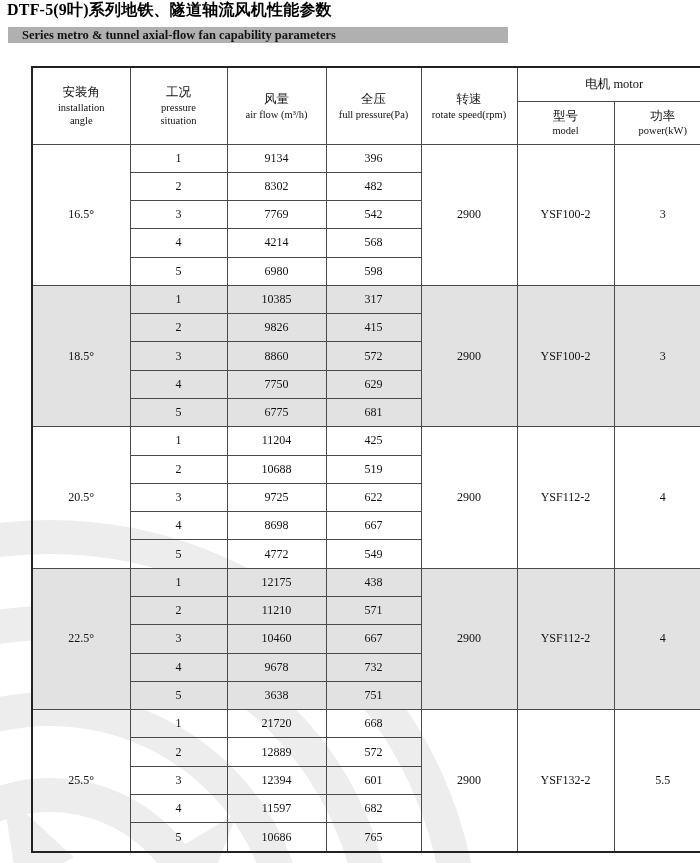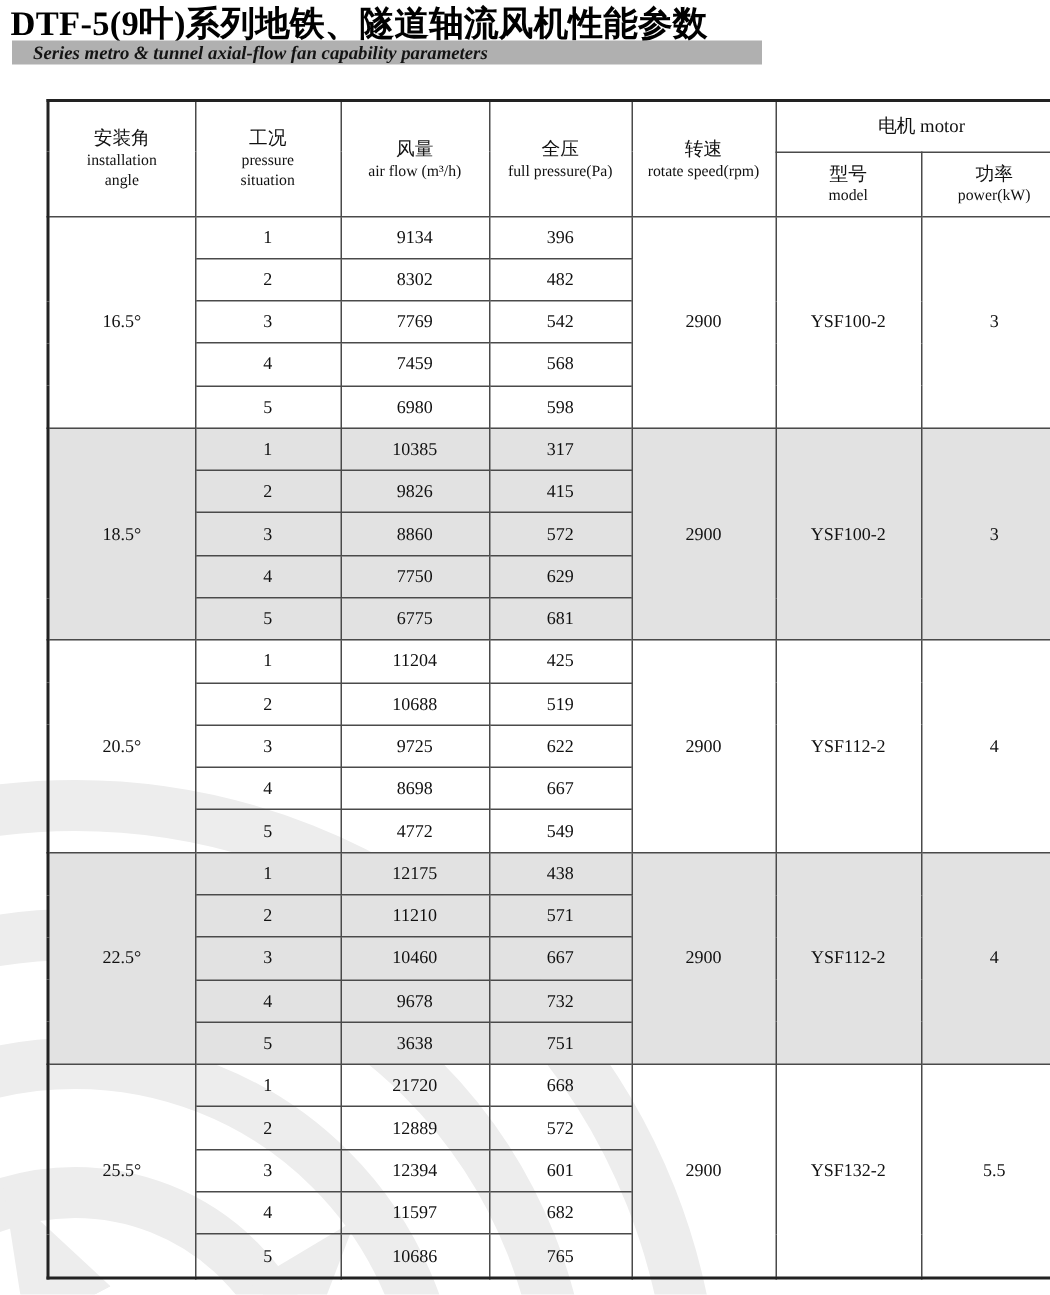--- a/index.html
+++ b/index.html
@@ -12,24 +12,24 @@
   .wm .ring{position:absolute;border-radius:50%;border:34px solid #ededed;}
   .wm .r1{width:792px;height:792px;left:-380px;top:520px;}
   .wm .r2{width:620px;height:620px;left:-294px;top:606px;}
   .wm .r3{width:448px;height:448px;left:-208px;top:692px;}
   .wm .r4{width:276px;height:276px;left:-122px;top:778px;}
   .wm .wedge{position:absolute;background:#ededed;clip-path:polygon(50% 0,100% 100%,0 100%);}
   .wm .w1{width:64px;height:92px;left:-8px;top:786px;transform:rotate(-28deg);}
   .wm .w2{width:54px;height:78px;left:185px;top:804px;transform:rotate(40deg);}
   
   .title{position:absolute;left:7px;top:0px;margin:0;z-index:2;
-         font-size:23px;font-weight:bold;letter-spacing:.2px;color:#000;}
+         font-size:16px;font-weight:bold;letter-spacing:.2px;color:#000;}
   .subtitle-bar{position:absolute;left:8px;top:27px;width:500px;height:16px;background:#b0b0b0;
                 display:flex;align-items:center;z-index:2;}
-  .subtitle-bar span{font-size:12.5px;font-weight:bold;color:#141414;padding-left:14px;white-space:nowrap;font-style:italic;}
+  .subtitle-bar span{font-size:12.5px;font-weight:bold;color:#141414;padding-left:14px;white-space:nowrap;}
   
   table.spec{position:absolute;left:8px;top:66px;width:680px;height:787px;z-index:1;
              border-collapse:collapse;table-layout:fixed;border:2px solid #222;margin-left:23px;}
   .spec th,.spec td{border:1px solid #4a4a4a;text-align:center;vertical-align:middle;
                     padding:0;font-weight:normal;background:transparent;}
   .spec thead tr.h1{height:34px;}
   .spec thead tr.h2{height:43px;}
   .spec .cn{font-size:12.5px;line-height:1.35;}
   .spec .en{font-size:10.5px;line-height:1.25;}
   .spec td{font-size:12px;}
@@ -115,21 +115,21 @@
       <td>8302</td>
       <td>482</td>
     </tr>
     <tr>
       <td>3</td>
       <td>7769</td>
       <td>542</td>
     </tr>
     <tr>
       <td>4</td>
-      <td>7459</td>
+      <td>4214</td>
       <td>568</td>
     </tr>
     <tr>
       <td>5</td>
       <td>6980</td>
       <td>598</td>
     </tr>
 
     <tr class="shaded">
       <td rowspan="5">18.5°</td>

